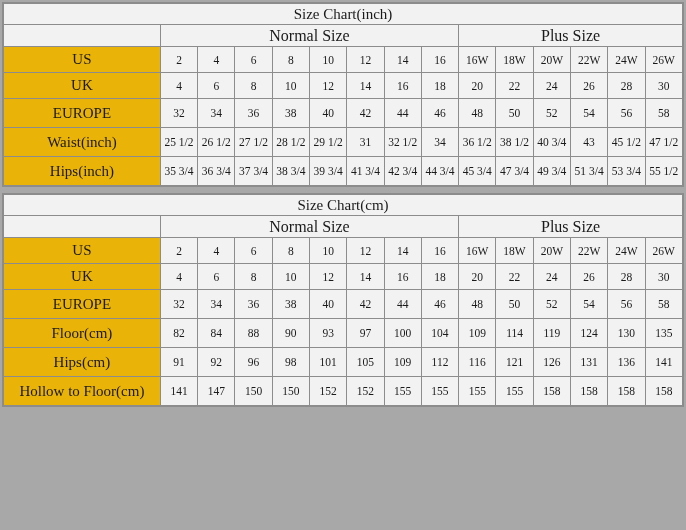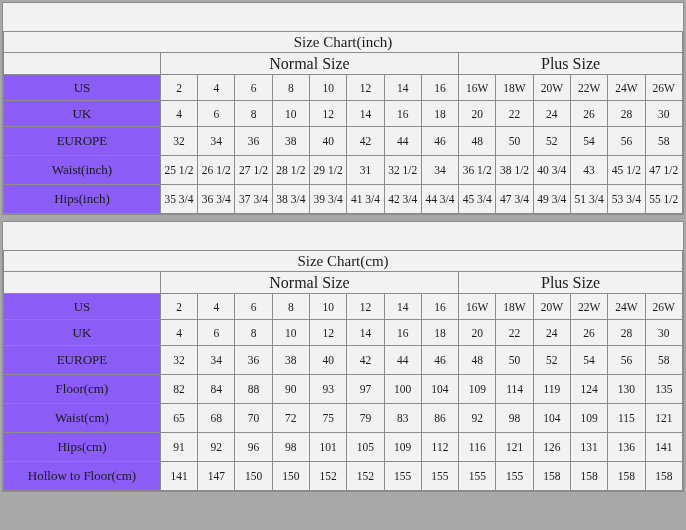--- a/index.html
+++ b/index.html
@@ -21,21 +21,20 @@
     box-sizing: border-box;
   }
   .chart-wrap + .chart-wrap {
     margin-top: 6px;
   }
   table.size-chart {
     width: 100%;
     border-collapse: collapse;
     table-layout: fixed;
     background: #f2f2f2;
-    margin-top: 28px;
   }
   table.size-chart td,
   table.size-chart th {
     border: 1px solid #8c8c8c;
     text-align: center;
     vertical-align: middle;
     font-weight: normal;
     color: #1a1a1a;
     padding: 0;
   }
@@ -49,22 +48,22 @@
   }
   .group-cell {
     font-size: 16px;
     height: 21px;
     background: #f2f2f2;
   }
   .corner-cell {
     background: #f2f2f2;
   }
   .row-label {
-    font-size: 13px;
-    background: #8b5cf6;
+    font-size: 15px;
+    background: #eab308;
     padding: 0 4px;
   }
   .data-cell {
     font-size: 11.5px;
     background: #f2f2f2;
   }
   .r-tall td {
     height: 28px;
   }
   .r-norm td {
@@ -283,37 +282,20 @@
         <td class="data-cell">100</td>
         <td class="data-cell">104</td>
         <td class="data-cell">109</td>
         <td class="data-cell">114</td>
         <td class="data-cell">119</td>
         <td class="data-cell">124</td>
         <td class="data-cell">130</td>
         <td class="data-cell">135</td>
       </tr>
       <tr class="r-tall">
-        <td class="row-label">Waist(cm)</td>
-        <td class="data-cell">65</td>
-        <td class="data-cell">68</td>
-        <td class="data-cell">70</td>
-        <td class="data-cell">72</td>
-        <td class="data-cell">75</td>
-        <td class="data-cell">79</td>
-        <td class="data-cell">83</td>
-        <td class="data-cell">86</td>
-        <td class="data-cell">92</td>
-        <td class="data-cell">98</td>
-        <td class="data-cell">104</td>
-        <td class="data-cell">109</td>
-        <td class="data-cell">115</td>
-        <td class="data-cell">121</td>
-      </tr>
-      <tr class="r-tall">
         <td class="row-label">Hips(cm)</td>
         <td class="data-cell">91</td>
         <td class="data-cell">92</td>
         <td class="data-cell">96</td>
         <td class="data-cell">98</td>
         <td class="data-cell">101</td>
         <td class="data-cell">105</td>
         <td class="data-cell">109</td>
         <td class="data-cell">112</td>
         <td class="data-cell">116</td>

